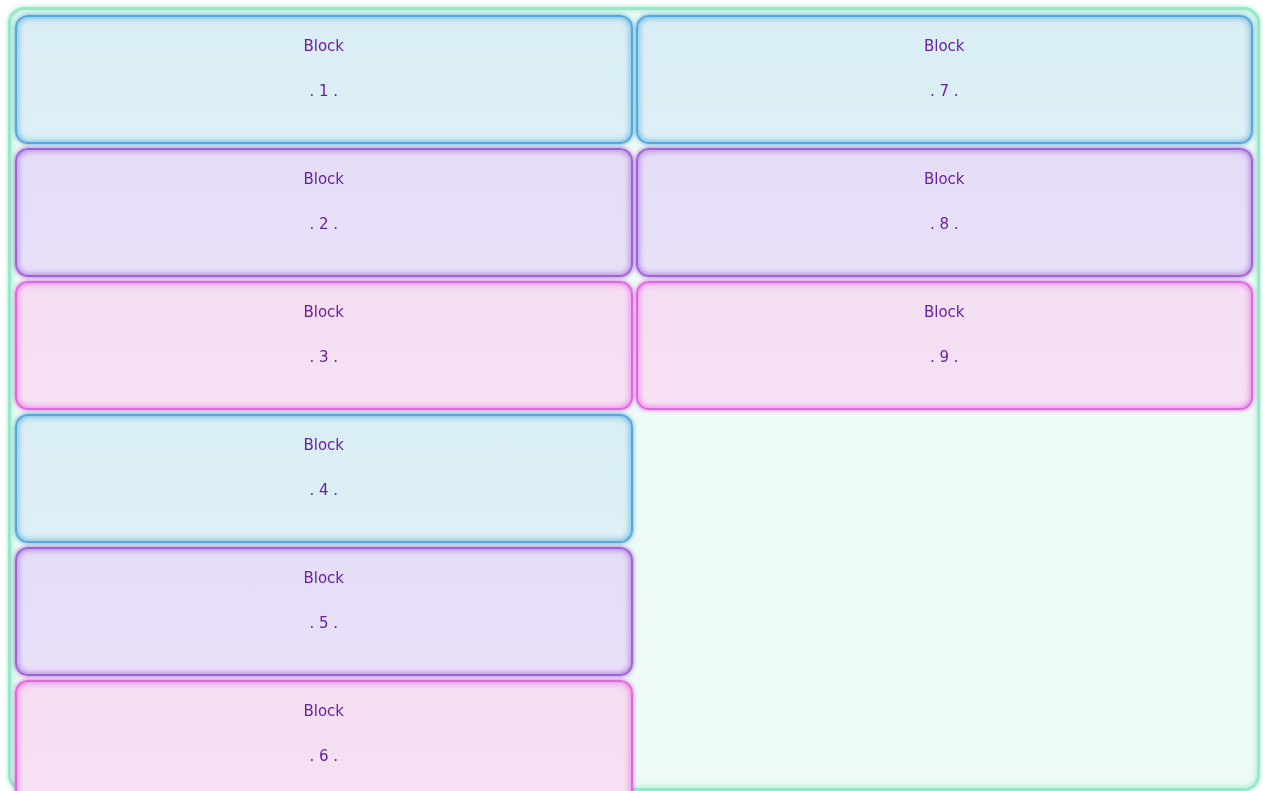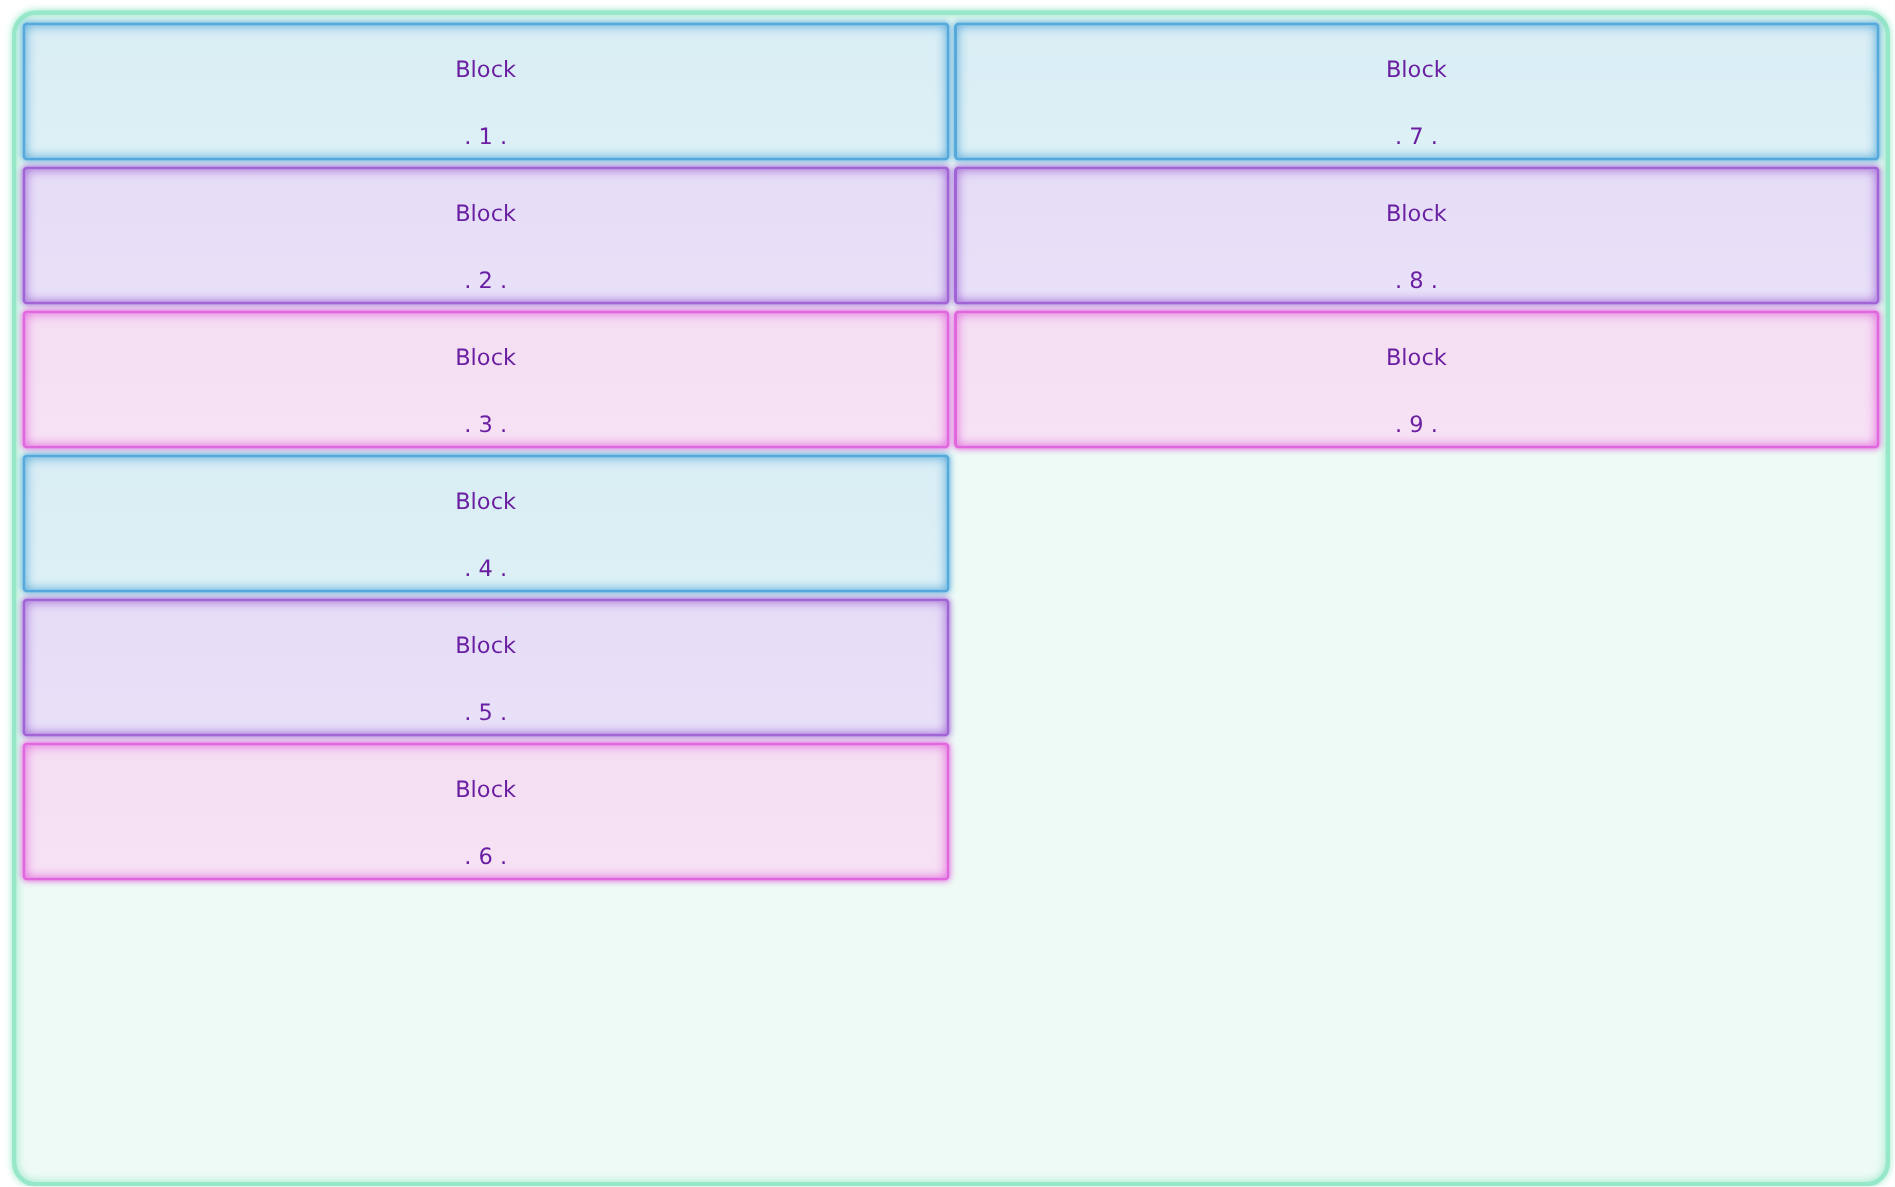--- a/index.html
+++ b/index.html
@@ -36,23 +36,23 @@
     width: 100%;
   }
   .col {
     flex: 1 1 0;
     min-width: 0;
     display: flex;
     flex-direction: column;
   }
   .block {
     box-sizing: border-box;
-    height: 92px;
+    height: 129px;
     margin: 2px 1px;
-    border-radius: 3px;
+    border-radius: 13px;
     border: 2px solid var(--bc);
     background: linear-gradient(to bottom, var(--bg) 0%, var(--bg2) 100%);
     box-shadow: 0 0 4px var(--bc),
                 inset 0 0 7px var(--bc);
     text-align: center;
     color: var(--text-color, #6a1fa2);
     font-size: 15px;
     line-height: 17px;
     padding-top: 21px;
     overflow: hidden;

